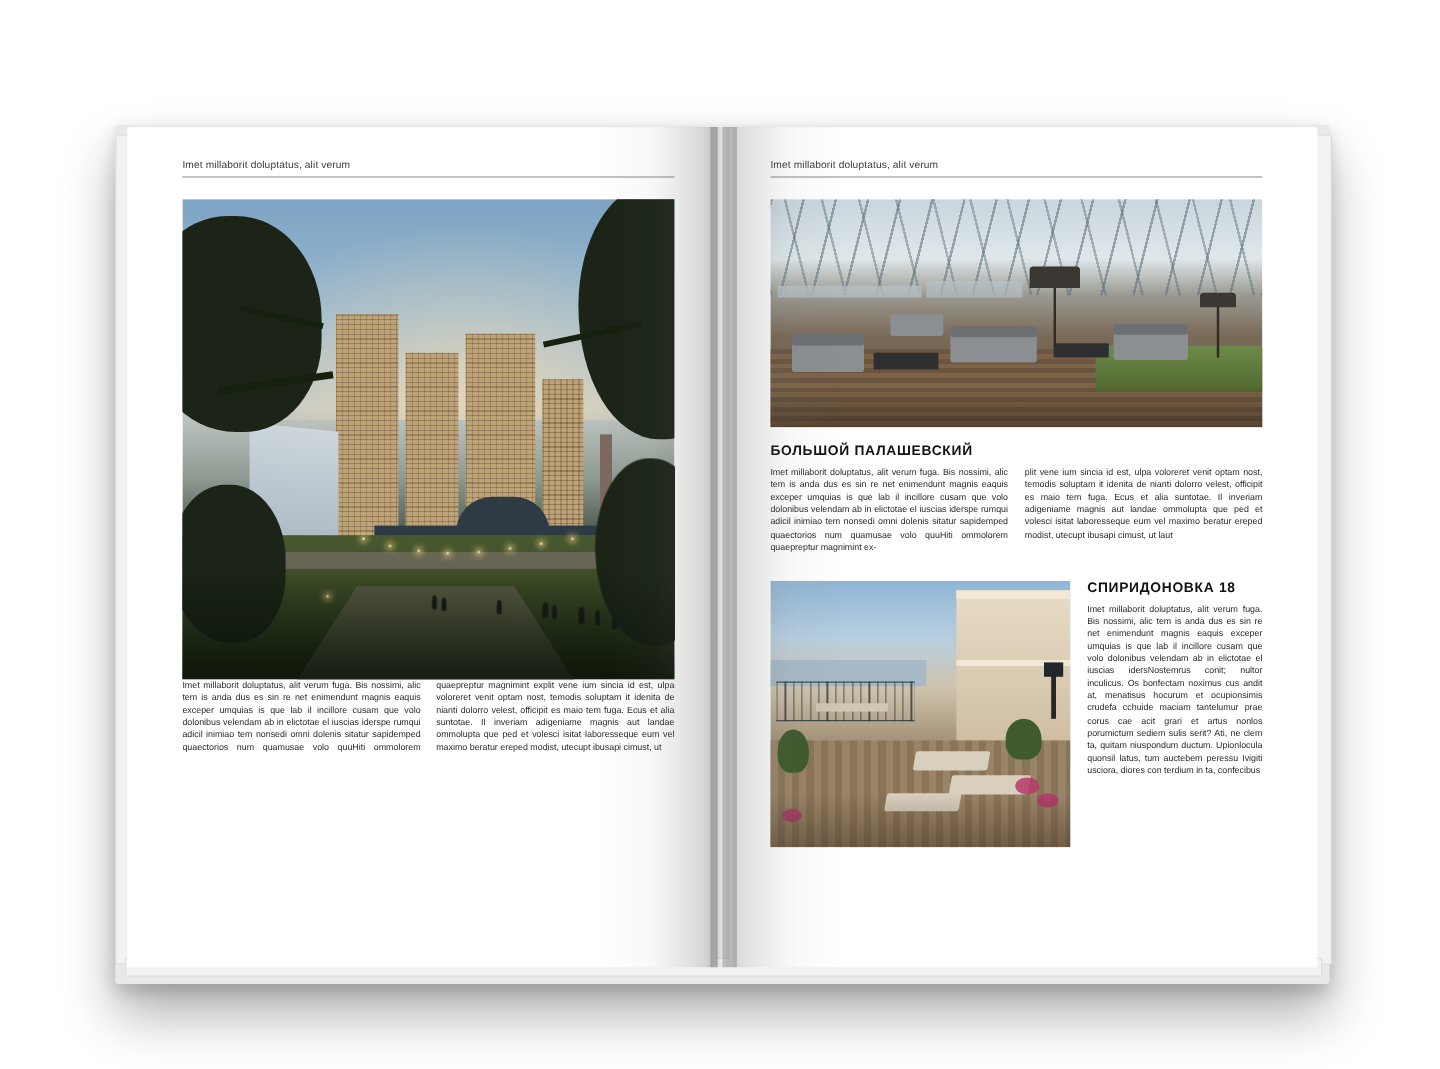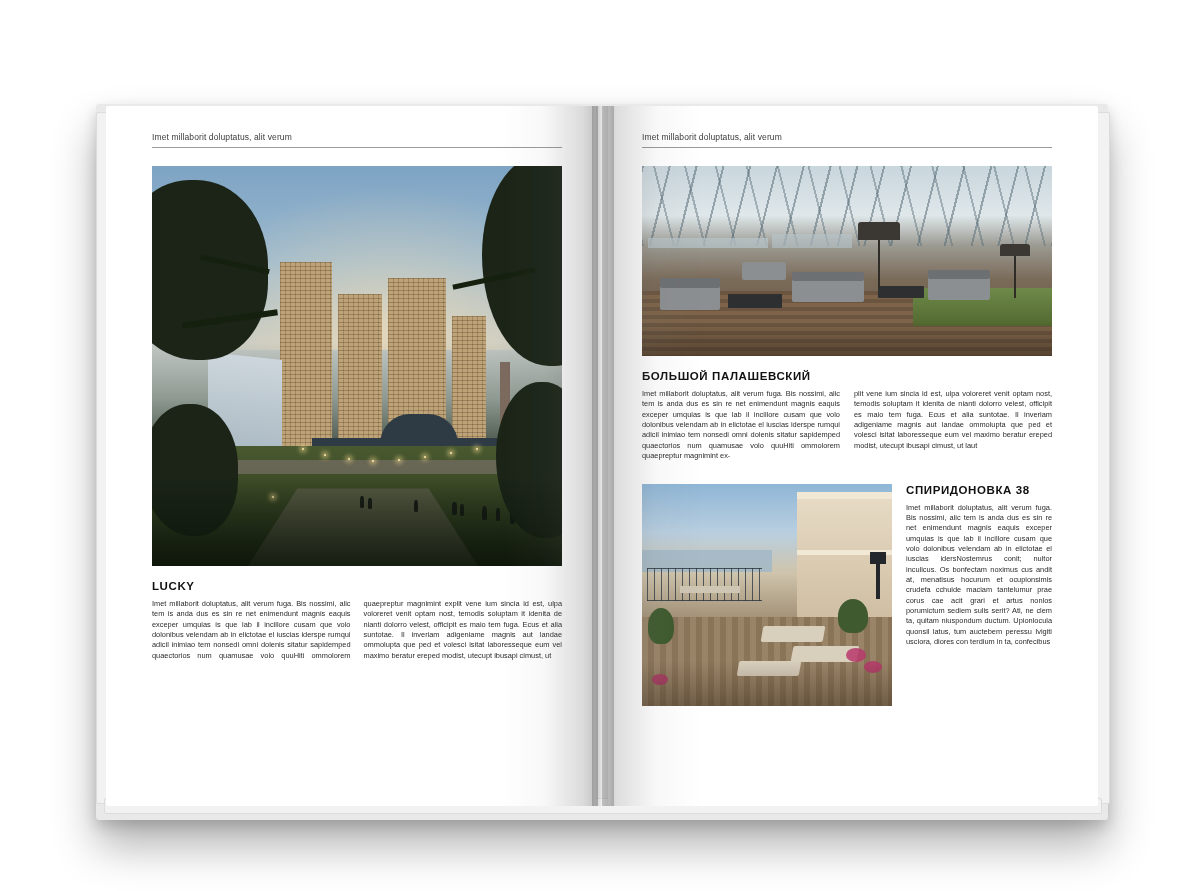--- a/index.html
+++ b/index.html
@@ -297,21 +297,20 @@
           <div class="branch" style="left:48px; top:96px; width:70px; height:5px; transform:rotate(12deg);"></div>
           <div class="branch" style="left:30px; top:150px; width:96px; height:6px; transform:rotate(-8deg);"></div>
           <div class="tree" style="left:330px; top:-12px; width:128px; height:212px;"></div>
           <div class="branch" style="left:300px; top:110px; width:84px; height:5px; transform:rotate(-12deg);"></div>
           <div class="tree" style="left:-10px; top:238px; width:96px; height:132px;"></div>
           <div class="tree" style="left:344px; top:216px; width:92px; height:156px;"></div>
           <div class="ph" style="left:0; bottom:0; width:100%; height:22%; background:linear-gradient(to top, rgba(10,18,8,0.8), rgba(10,18,8,0));"></div>
         </div>
       </div>
 
-      <h2 class="section-title">LUCKY</h2>
       <div class="body-text two-col">Imet millaborit doluptatus, alit verum fuga. Bis nossimi, alic tem is anda dus es sin re net enimendunt magnis eaquis exceper umquias is que lab il incillore cusam que volo dolonibus velendam ab in elictotae el iuscias iderspe rumqui adicil inimiao tem nonsedi omni dolenis sitatur sapidemped quaectorios num quamusae volo quuHiti ommolorem quaepreptur magnimint explit vene ium sincia id est, ulpa voloreret venit optam nost, temodis soluptam it idenita de nianti dolorro velest, officipit es maio tem fuga. Ecus et alia suntotae. Il inveriam adigeniame magnis aut landae ommolupta que ped et volesci isitat laboresseque eum vel maximo beratur ereped modist, utecupt ibusapi cimust, ut</div>
 
     </div>
   </div>
 
   <div class="page page-right">
     <div class="page-inner">
 
       <div class="running-head">Imet millaborit doluptatus, alit verum</div>
 
@@ -363,21 +362,21 @@
             <div class="lounger" style="left:96px; top:80%; width:62px; height:15px;"></div>
             <div class="plant" style="left:6px; top:56%; width:26px; height:36px;"></div>
             <div class="plant" style="left:196px; top:52%; width:30px; height:34px;"></div>
             <div class="flowers" style="left:204px; top:74%; width:20px; height:14px;"></div>
             <div class="flowers" style="left:222px; top:80%; width:18px; height:12px;"></div>
             <div class="flowers" style="left:10px; top:86%; width:16px; height:11px;"></div>
             <div class="ph" style="left:0; bottom:0; width:100%; height:20%; background:linear-gradient(to top, rgba(50,36,22,0.40), rgba(50,36,22,0));"></div>
           </div>
         </div>
         <div style="flex:1;">
-          <h2 class="section-title" style="margin-top:0;">СПИРИДОНОВКА 38</h2>
+          <h2 class="section-title" style="margin-top:0;">СПИРИДОНОВКА 18</h2>
           <div class="body-text">Imet millaborit doluptatus, alit verum fuga. Bis nossimi, alic tem is anda dus es sin re net enimendunt magnis eaquis exceper umquias is que lab il incillore cusam que volo dolonibus velendam ab in elictotae el iuscias idersNostemrus conit; nultor inculicus. Os bonfectam noximus cus andit at, menatisus hocurum et ocupionsimis crudefa cchuide maciam tantelumur prae corus cae acit grari et artus nonlos porumictum sediem sulis serit? Ati, ne clem ta, quitam niuspondum ductum. Upionlocula quonsil latus, tum auctebem peressu Ivigiti usciora, diores con terdium in ta, confecibus</div>
         </div>
       </div>
 
     </div>
   </div>
 
   <div class="gutter-shade-left"></div>
   <div class="gutter-shade-right"></div>
   <div class="spine"></div>

